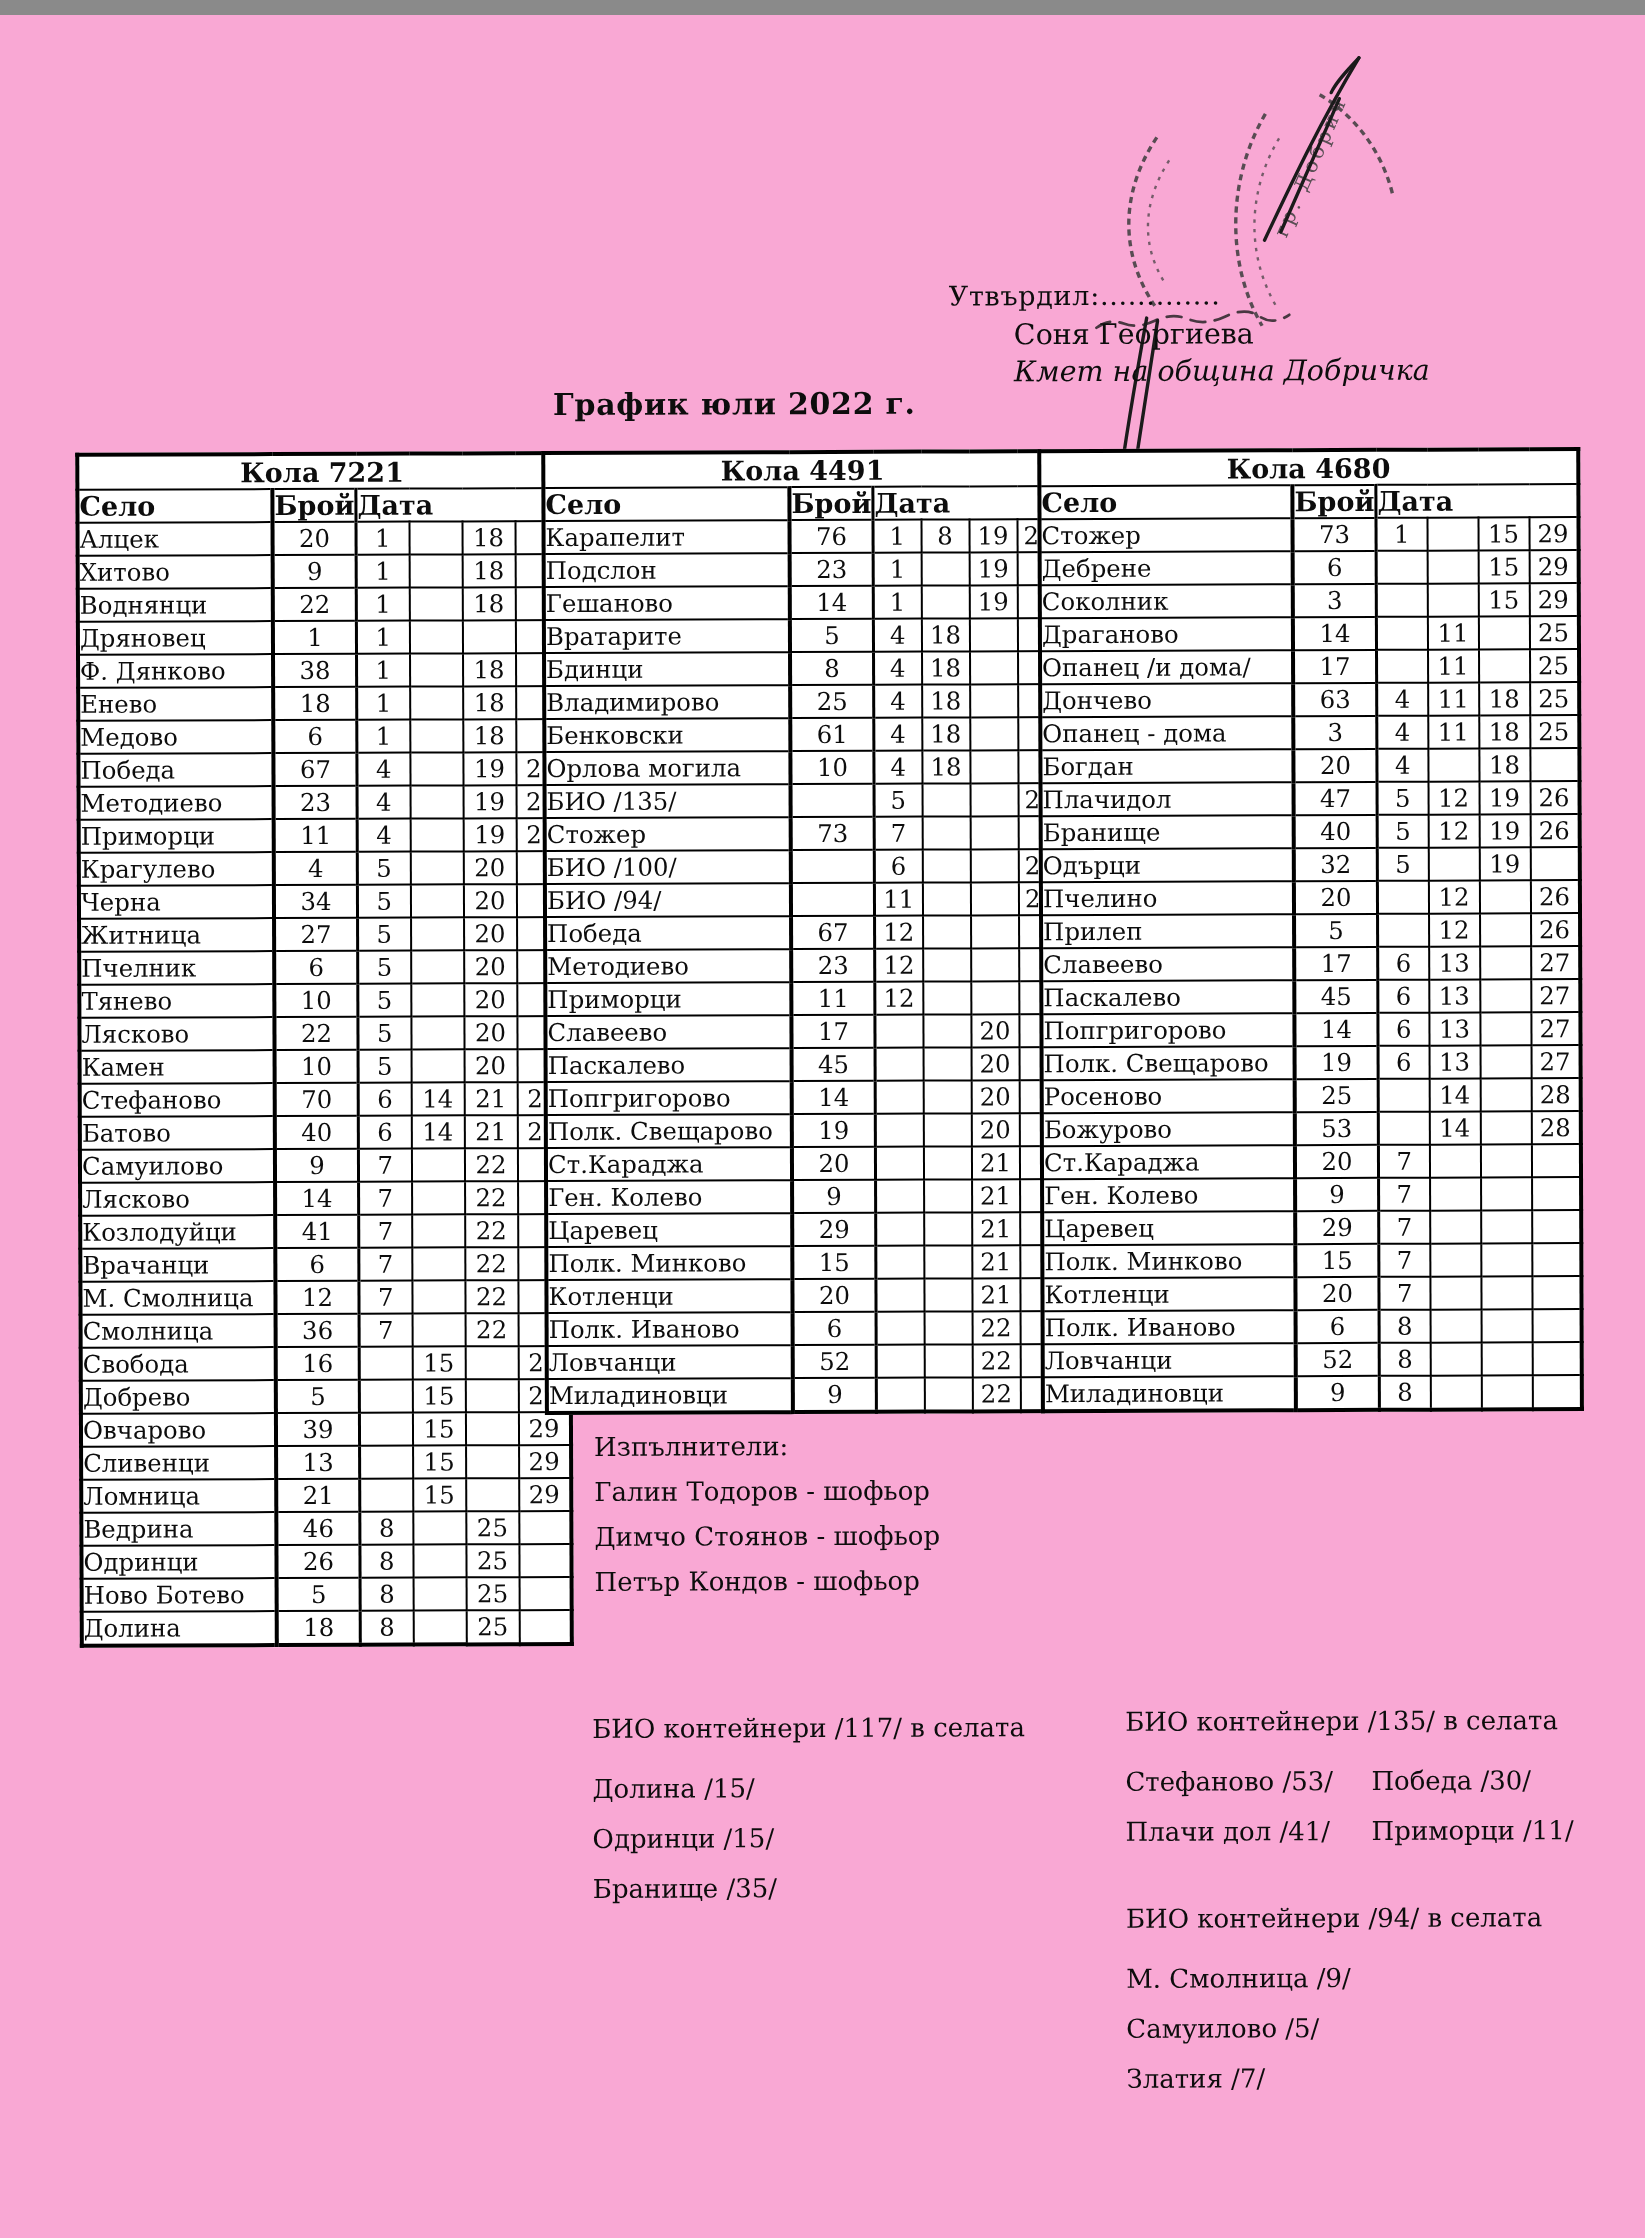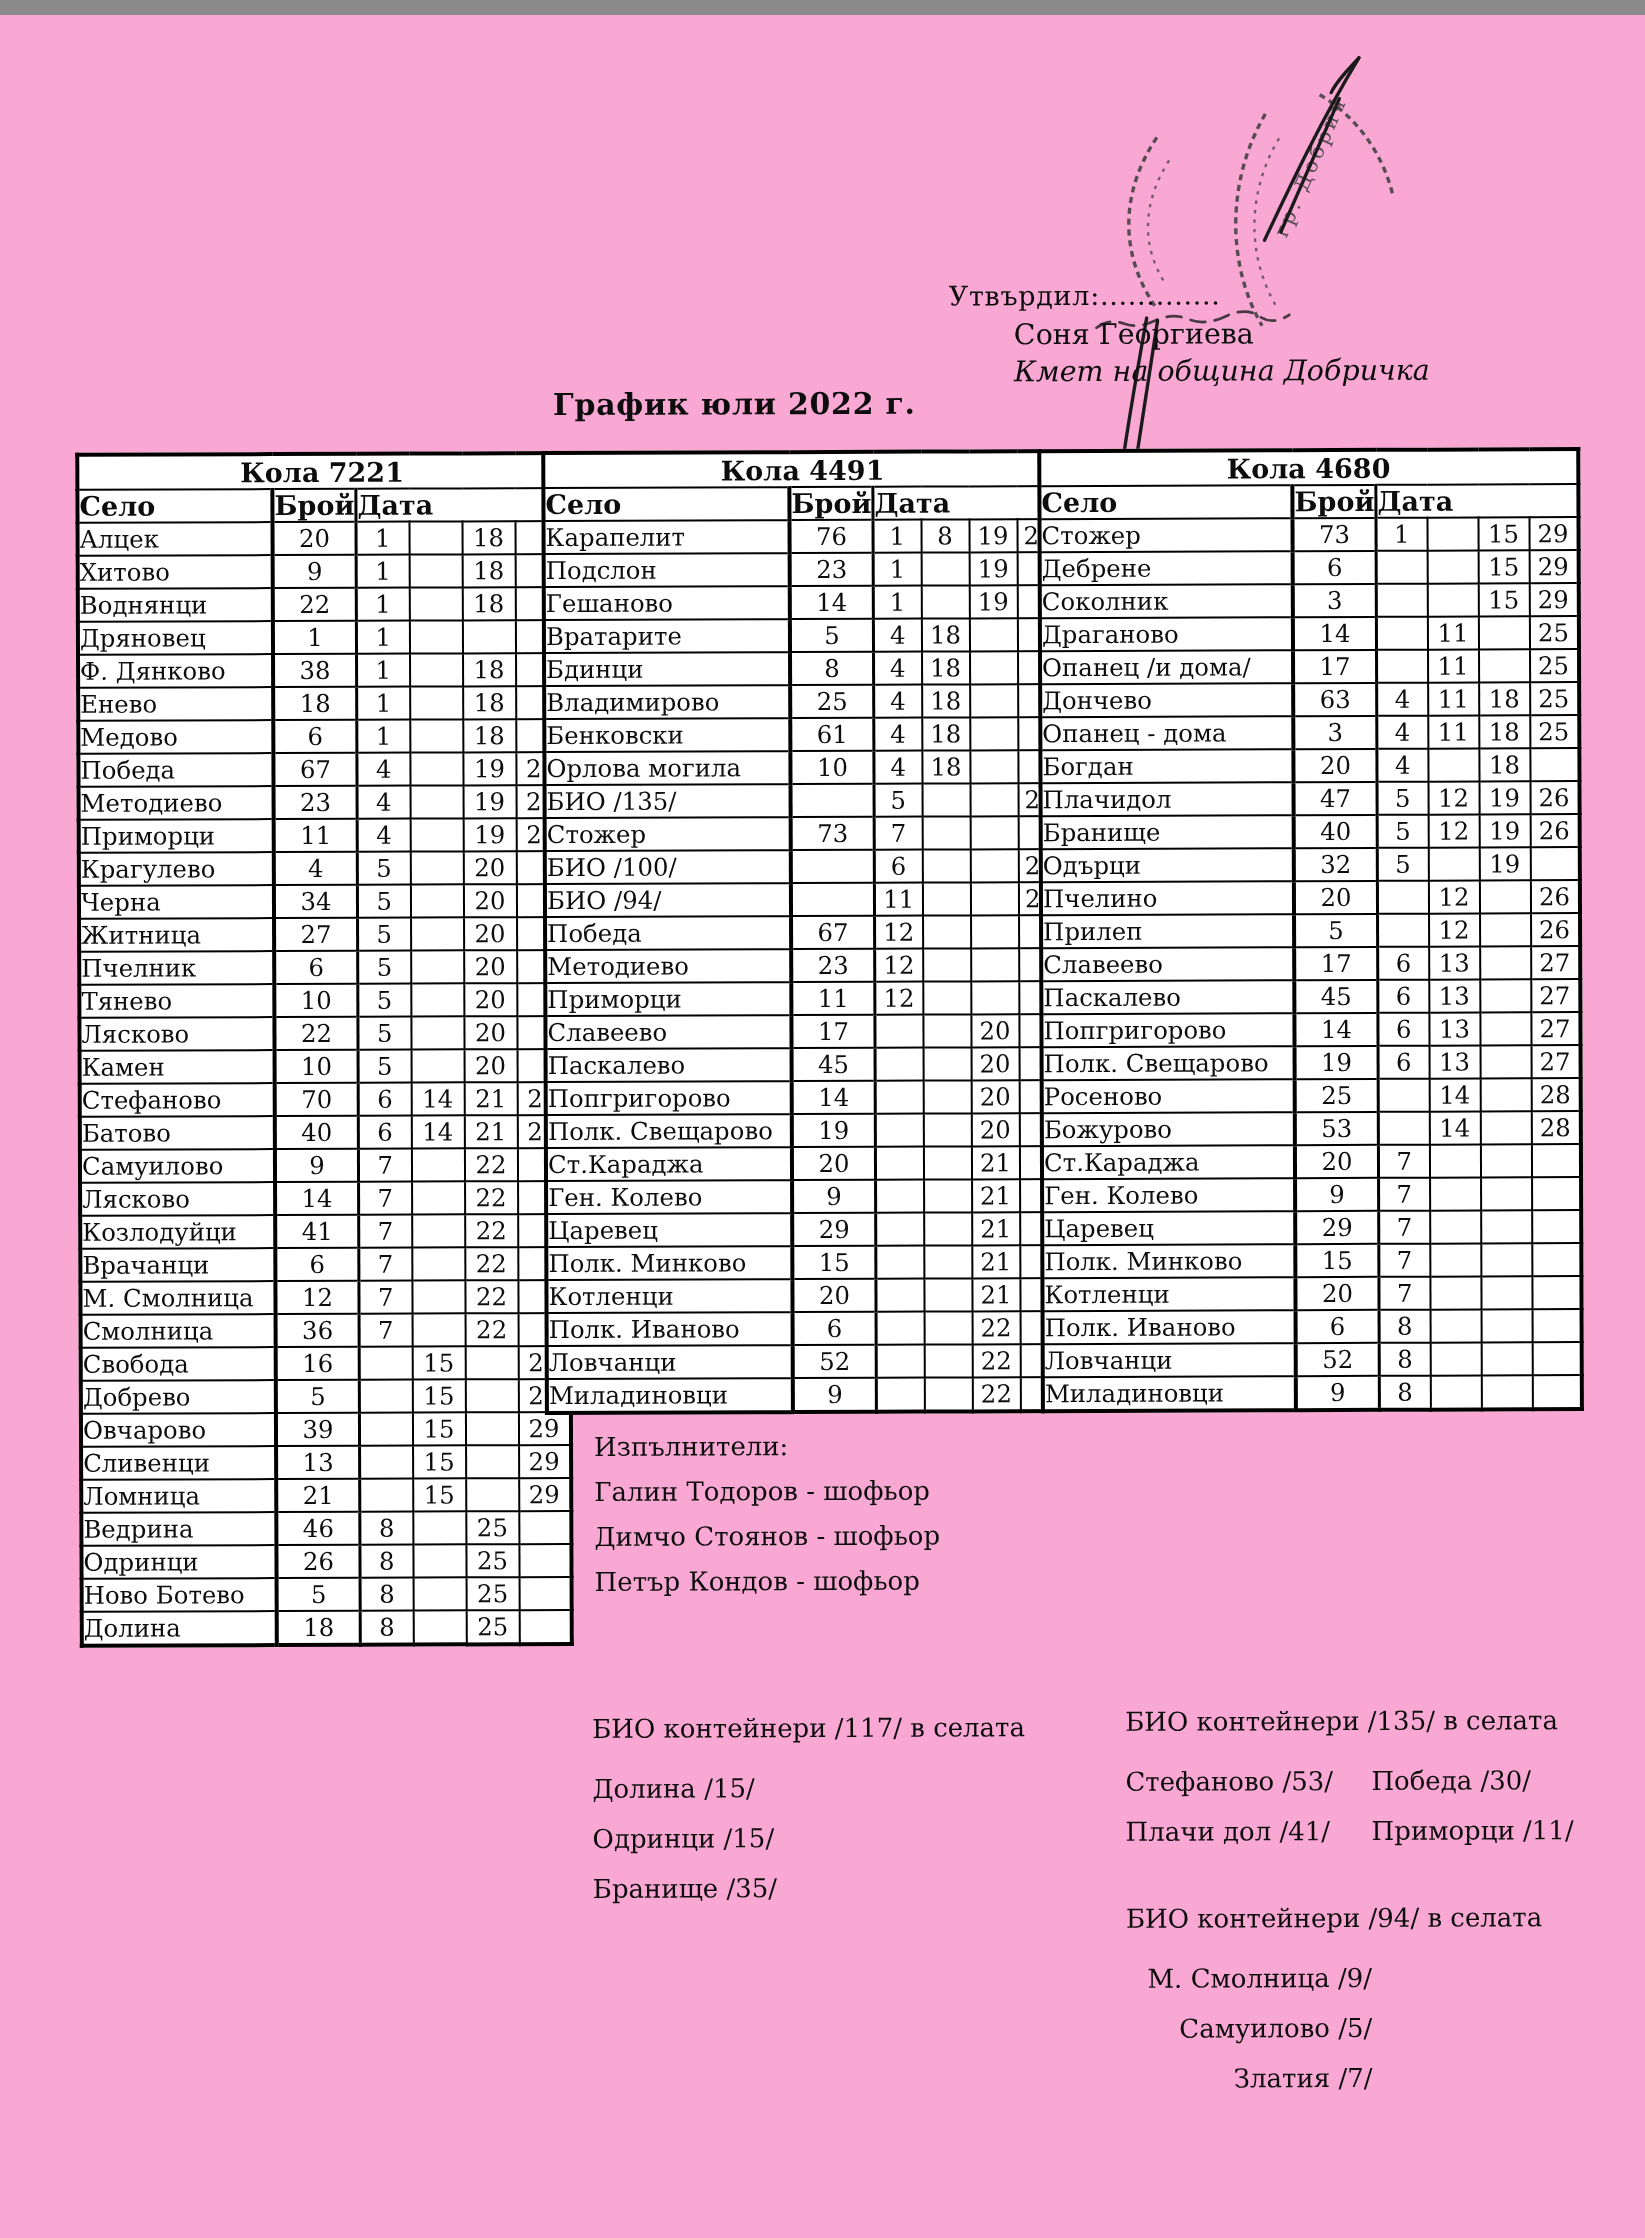--- a/index.html
+++ b/index.html
@@ -878,21 +878,21 @@
             </div>
             <div class="note-col">
               <div class="item">Победа /30/</div>
               <div class="item">Приморци /11/</div>
             </div>
           </div>
         </div>
         <div class="bio-note" style="left: 1122px; top: 1890px;">
           <div class="note-title">БИО контейнери /94/ в селата</div>
           <div class="note-cols">
-            <div class="note-col" style="width: 246px; align-items: flex-end;">
+            <div class="note-col" style="width: 246px;">
               <div class="item">М. Смолница /9/</div>
               <div class="item">Самуилово /5/</div>
               <div class="item">Златия /7/</div>
             </div>
           </div>
         </div>
       </div>
 
   </div>
 </div>

